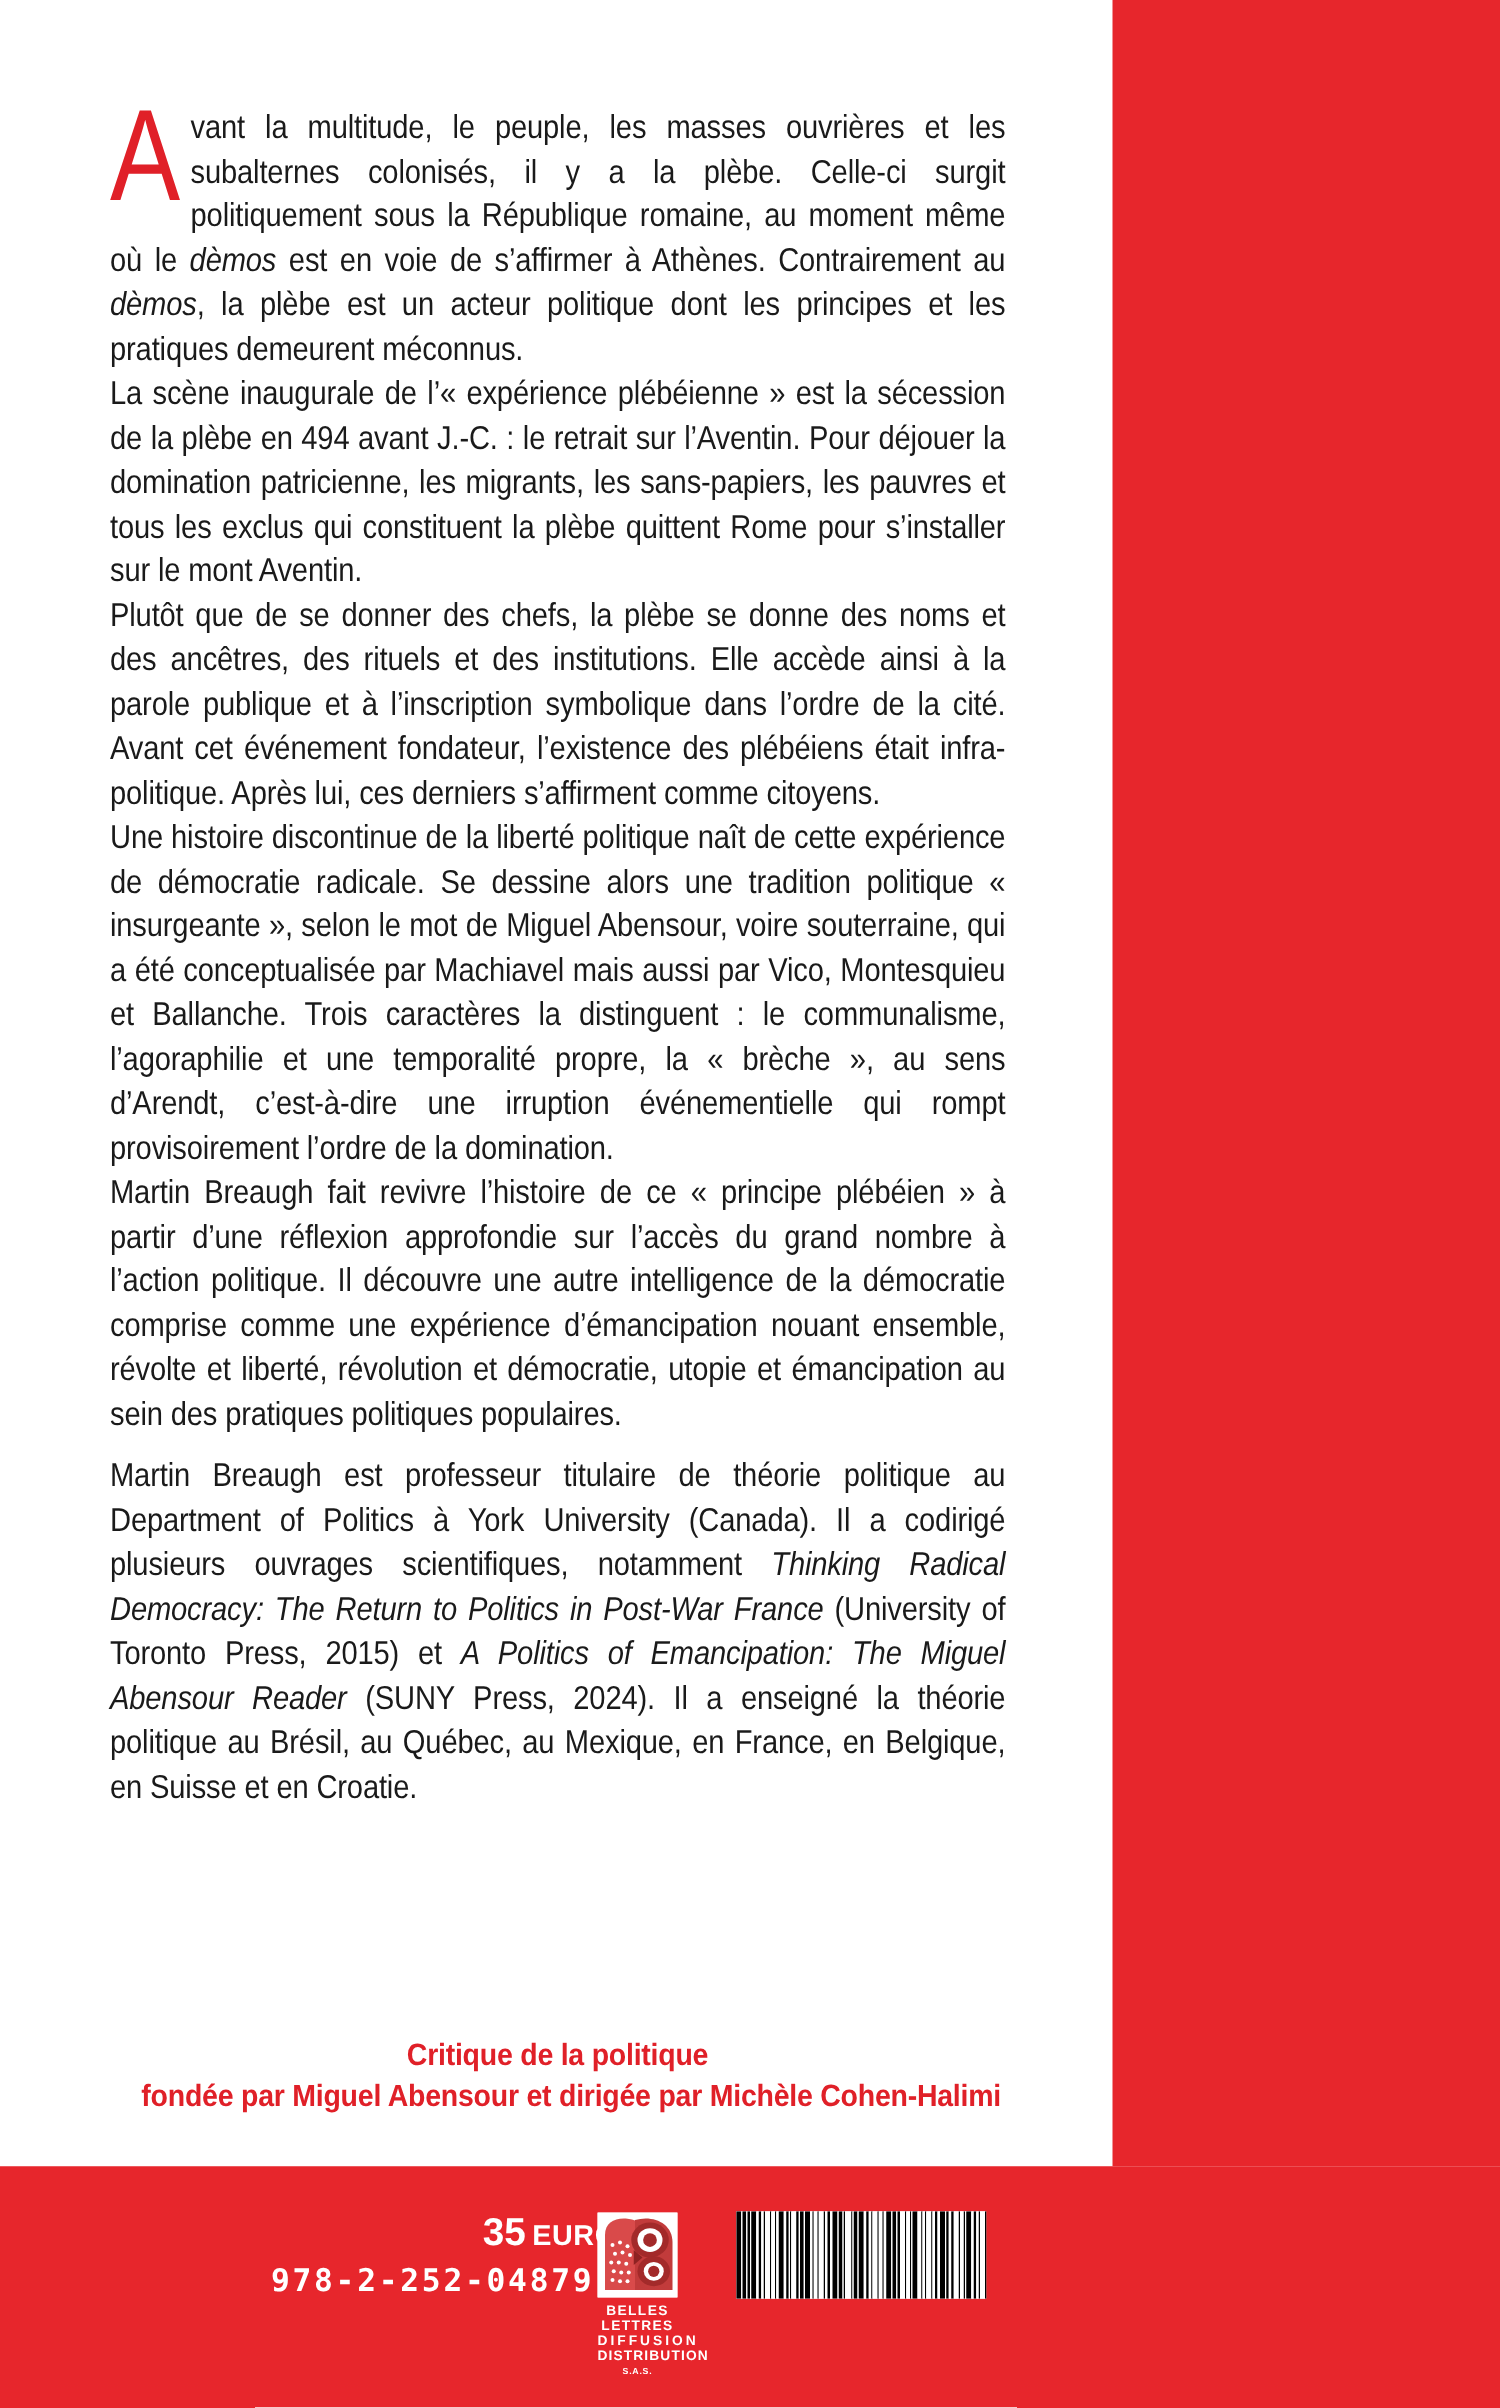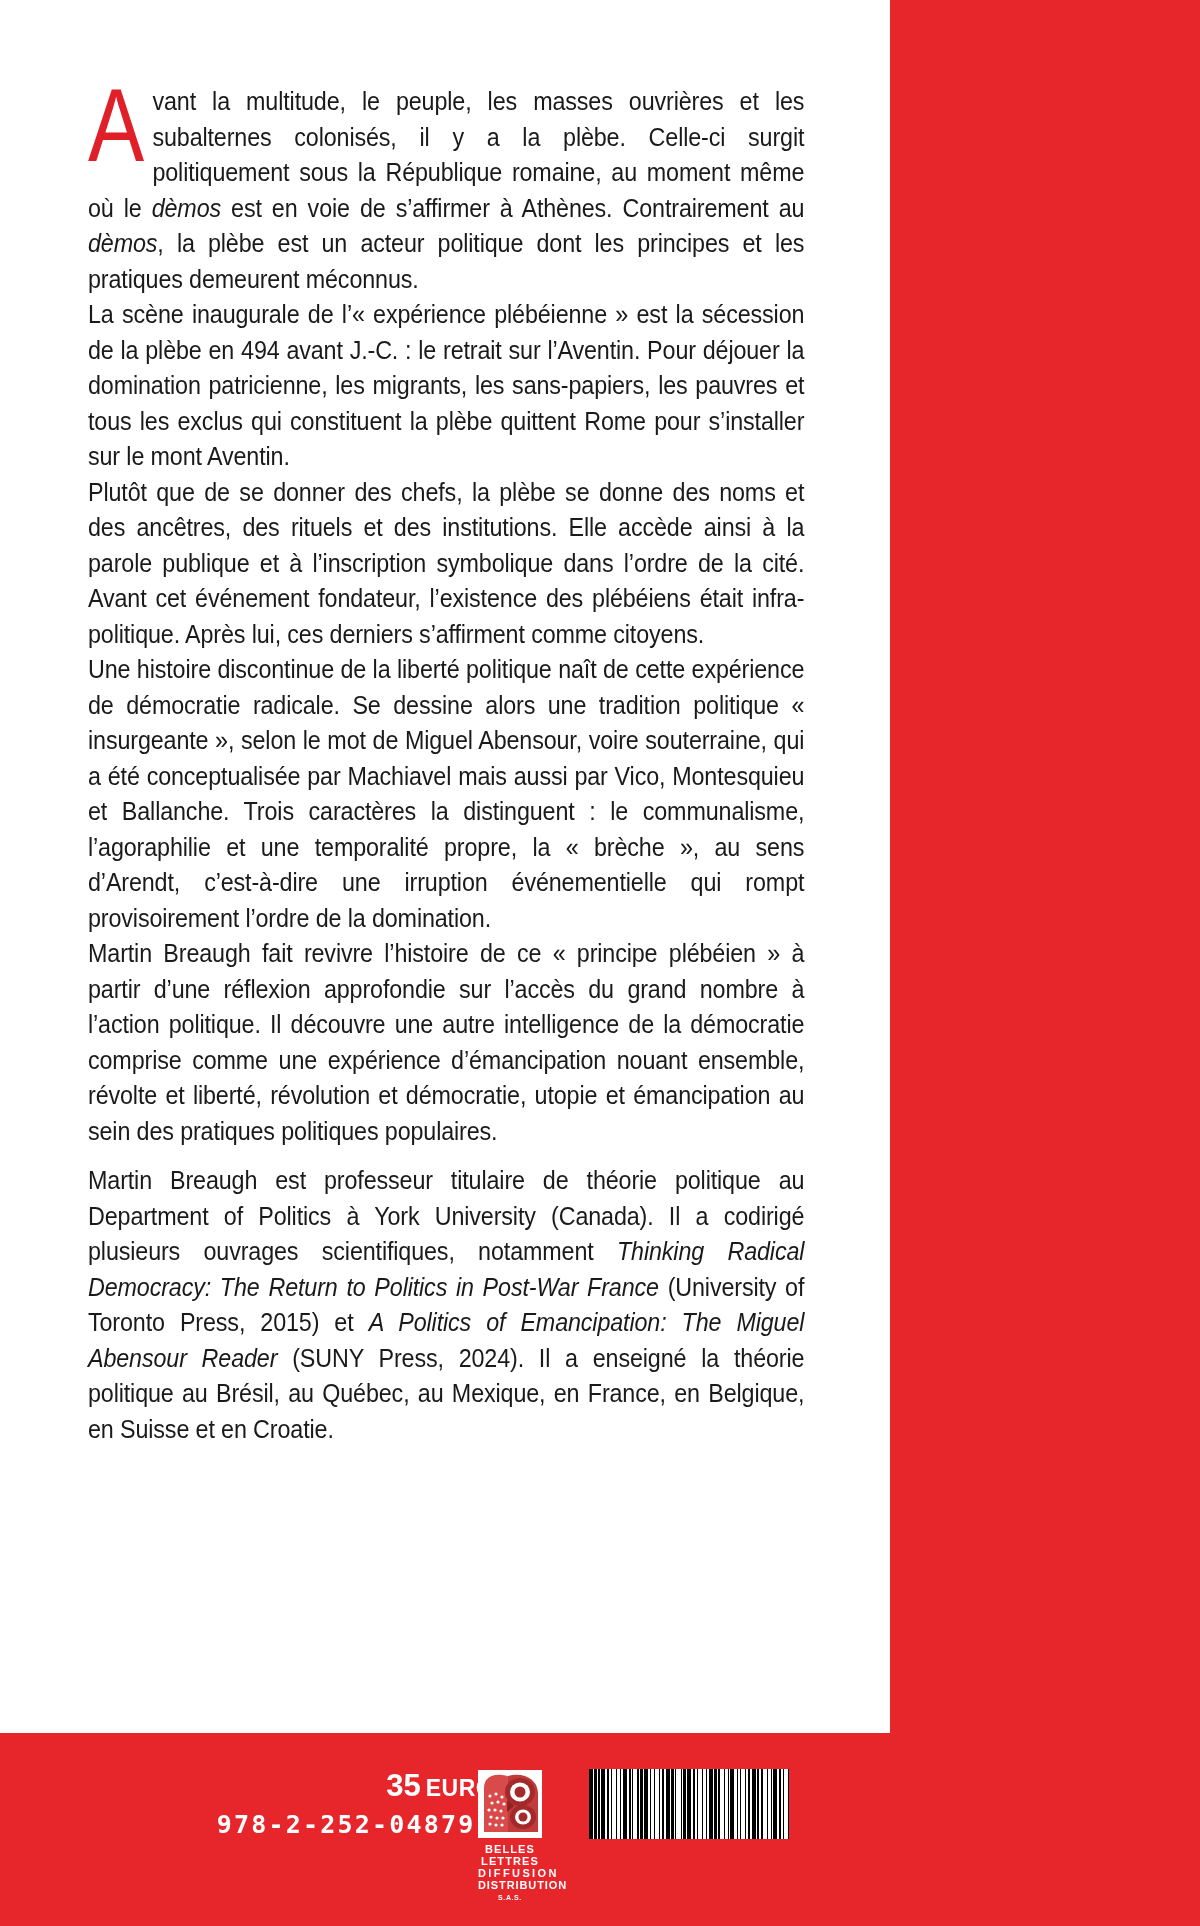--- a/index.html
+++ b/index.html
@@ -219,20 +219,24 @@
       <p><span>La scène inaugurale de l’« expérience plébéienne » est la sécession de la plèbe en 494 avant J.-C. : le retrait sur l’Aventin. Pour déjouer la domination patricienne, les migrants, les sans-papiers, les pauvres et tous les exclus qui constituent la plèbe quittent Rome pour s’installer sur le mont Aventin.</span></p>
       <p><span>Plutôt que de se donner des chefs, la plèbe se donne des noms et des ancêtres, des rituels et des institutions. Elle accède ainsi à la parole publique et à l’inscription symbolique dans l’ordre de la cité. Avant cet événement fondateur, l’existence des plébéiens était infra-politique. Après lui, ces derniers s’affirment comme citoyens.</span></p>
       <p><span>Une histoire discontinue de la liberté politique naît de cette expérience de démocratie radicale. Se dessine alors une tradition politique « insurgeante », selon le mot de Miguel Abensour, voire souterraine, qui a été conceptualisée par Machiavel mais aussi par Vico, Montesquieu et Ballanche. Trois caractères la distinguent : le communalisme, l’agoraphilie et une temporalité propre, la « brèche », au sens d’Arendt, c’est-à-dire une irruption événementielle qui rompt provisoirement l’ordre de la domination.</span></p>
       <p><span>Martin Breaugh fait revivre l’histoire de ce « principe plébéien » à partir d’une réflexion approfondie sur l’accès du grand nombre à l’action politique. Il découvre une autre intelligence de la démocratie comprise comme une expérience d’émancipation nouant ensemble, révolte et liberté, révolution et démocratie, utopie et émancipation au sein des pratiques politiques populaires.</span></p>
     </div>
 
     <div id="bio">
       <p><span>Martin Breaugh est professeur titulaire de théorie politique au Department of Politics à York University (Canada). Il a codirigé plusieurs ouvrages scientifiques, notamment </span><span class="it">Thinking Radical Democracy: The Return to Politics in Post-War France</span><span> (University of Toronto Press, 2015) et </span><span class="it">A Politics of Emancipation: The Miguel Abensour Reader</span><span> (SUNY Press, 2024). Il a enseigné la théorie politique au Brésil, au Québec, au Mexique, en France, en Belgique, en Suisse et en Croatie.</span></p>
     </div>
 
+    <div id="series">
+      <span class="line">Critique de la politique</span>
+      <span class="line">fondée par Miguel Abensour et dirigée par Michèle Cohen-Halimi</span>
+    </div>
 
   </div>
 
   <div id="footer-band">
     <div id="footer-inner">
 
       <div id="price-isbn">
         <div id="price-line">
           <span class="amount">35</span><span class="cur">EUROS</span>
         </div>

